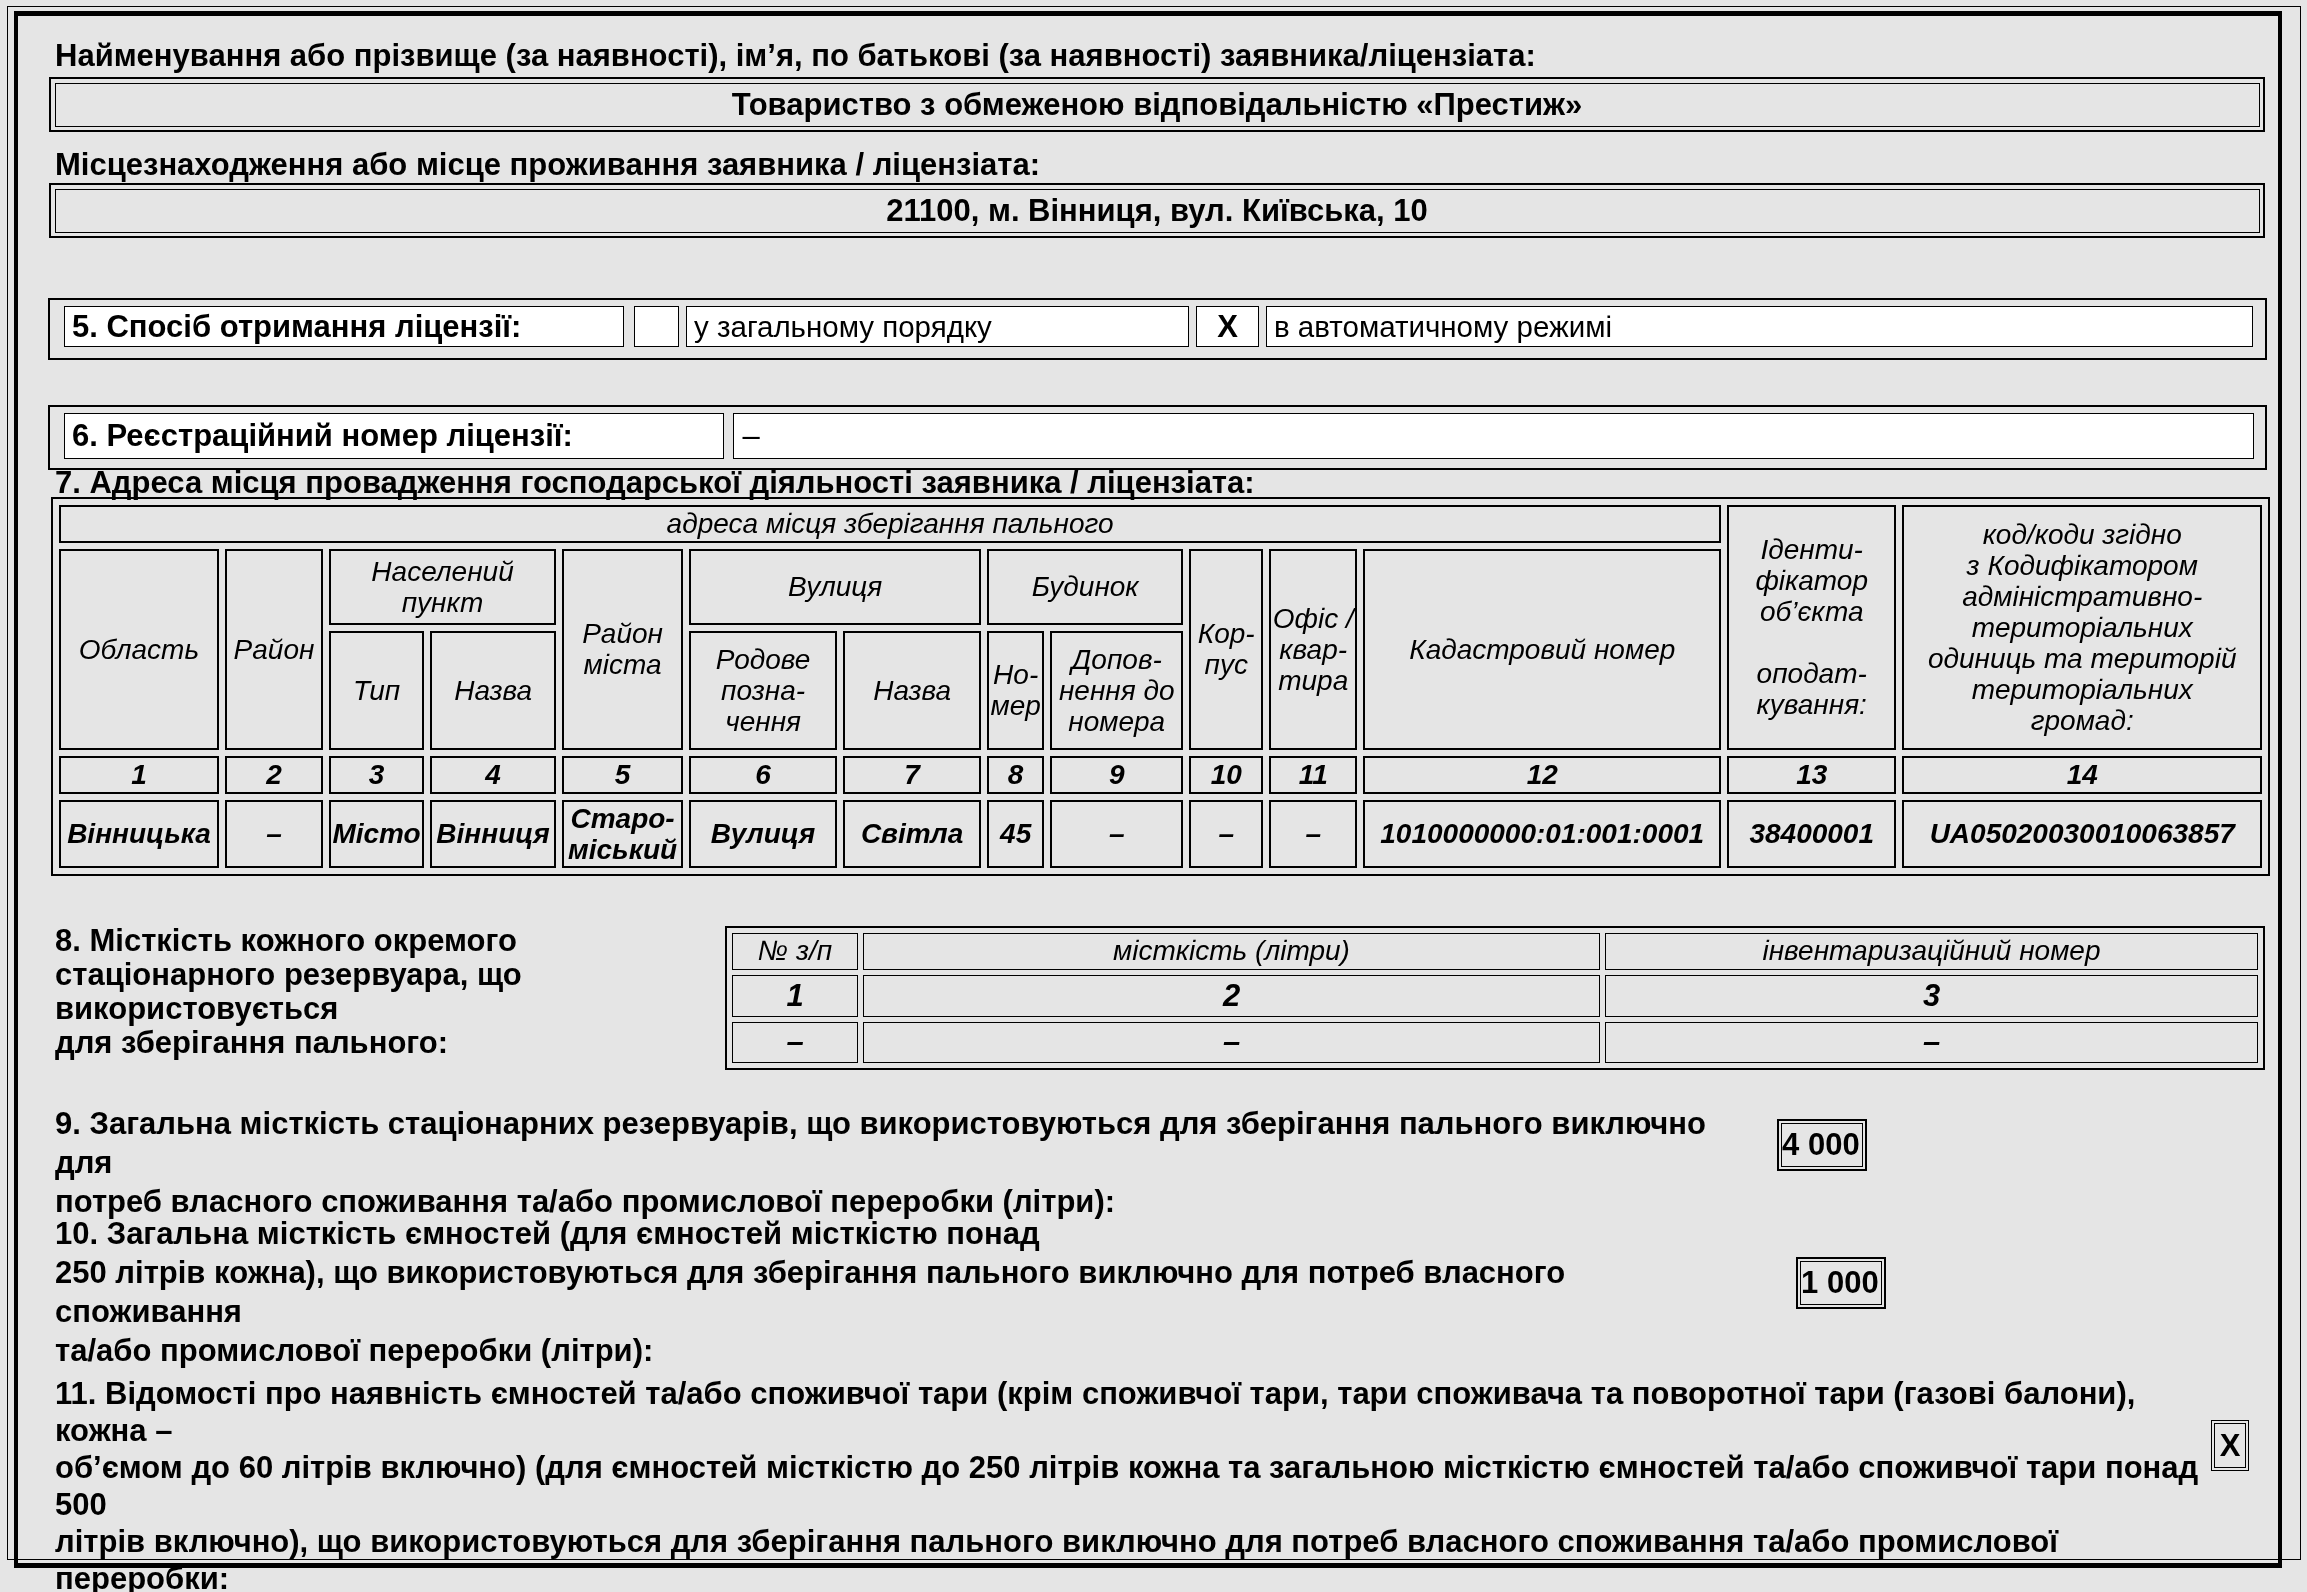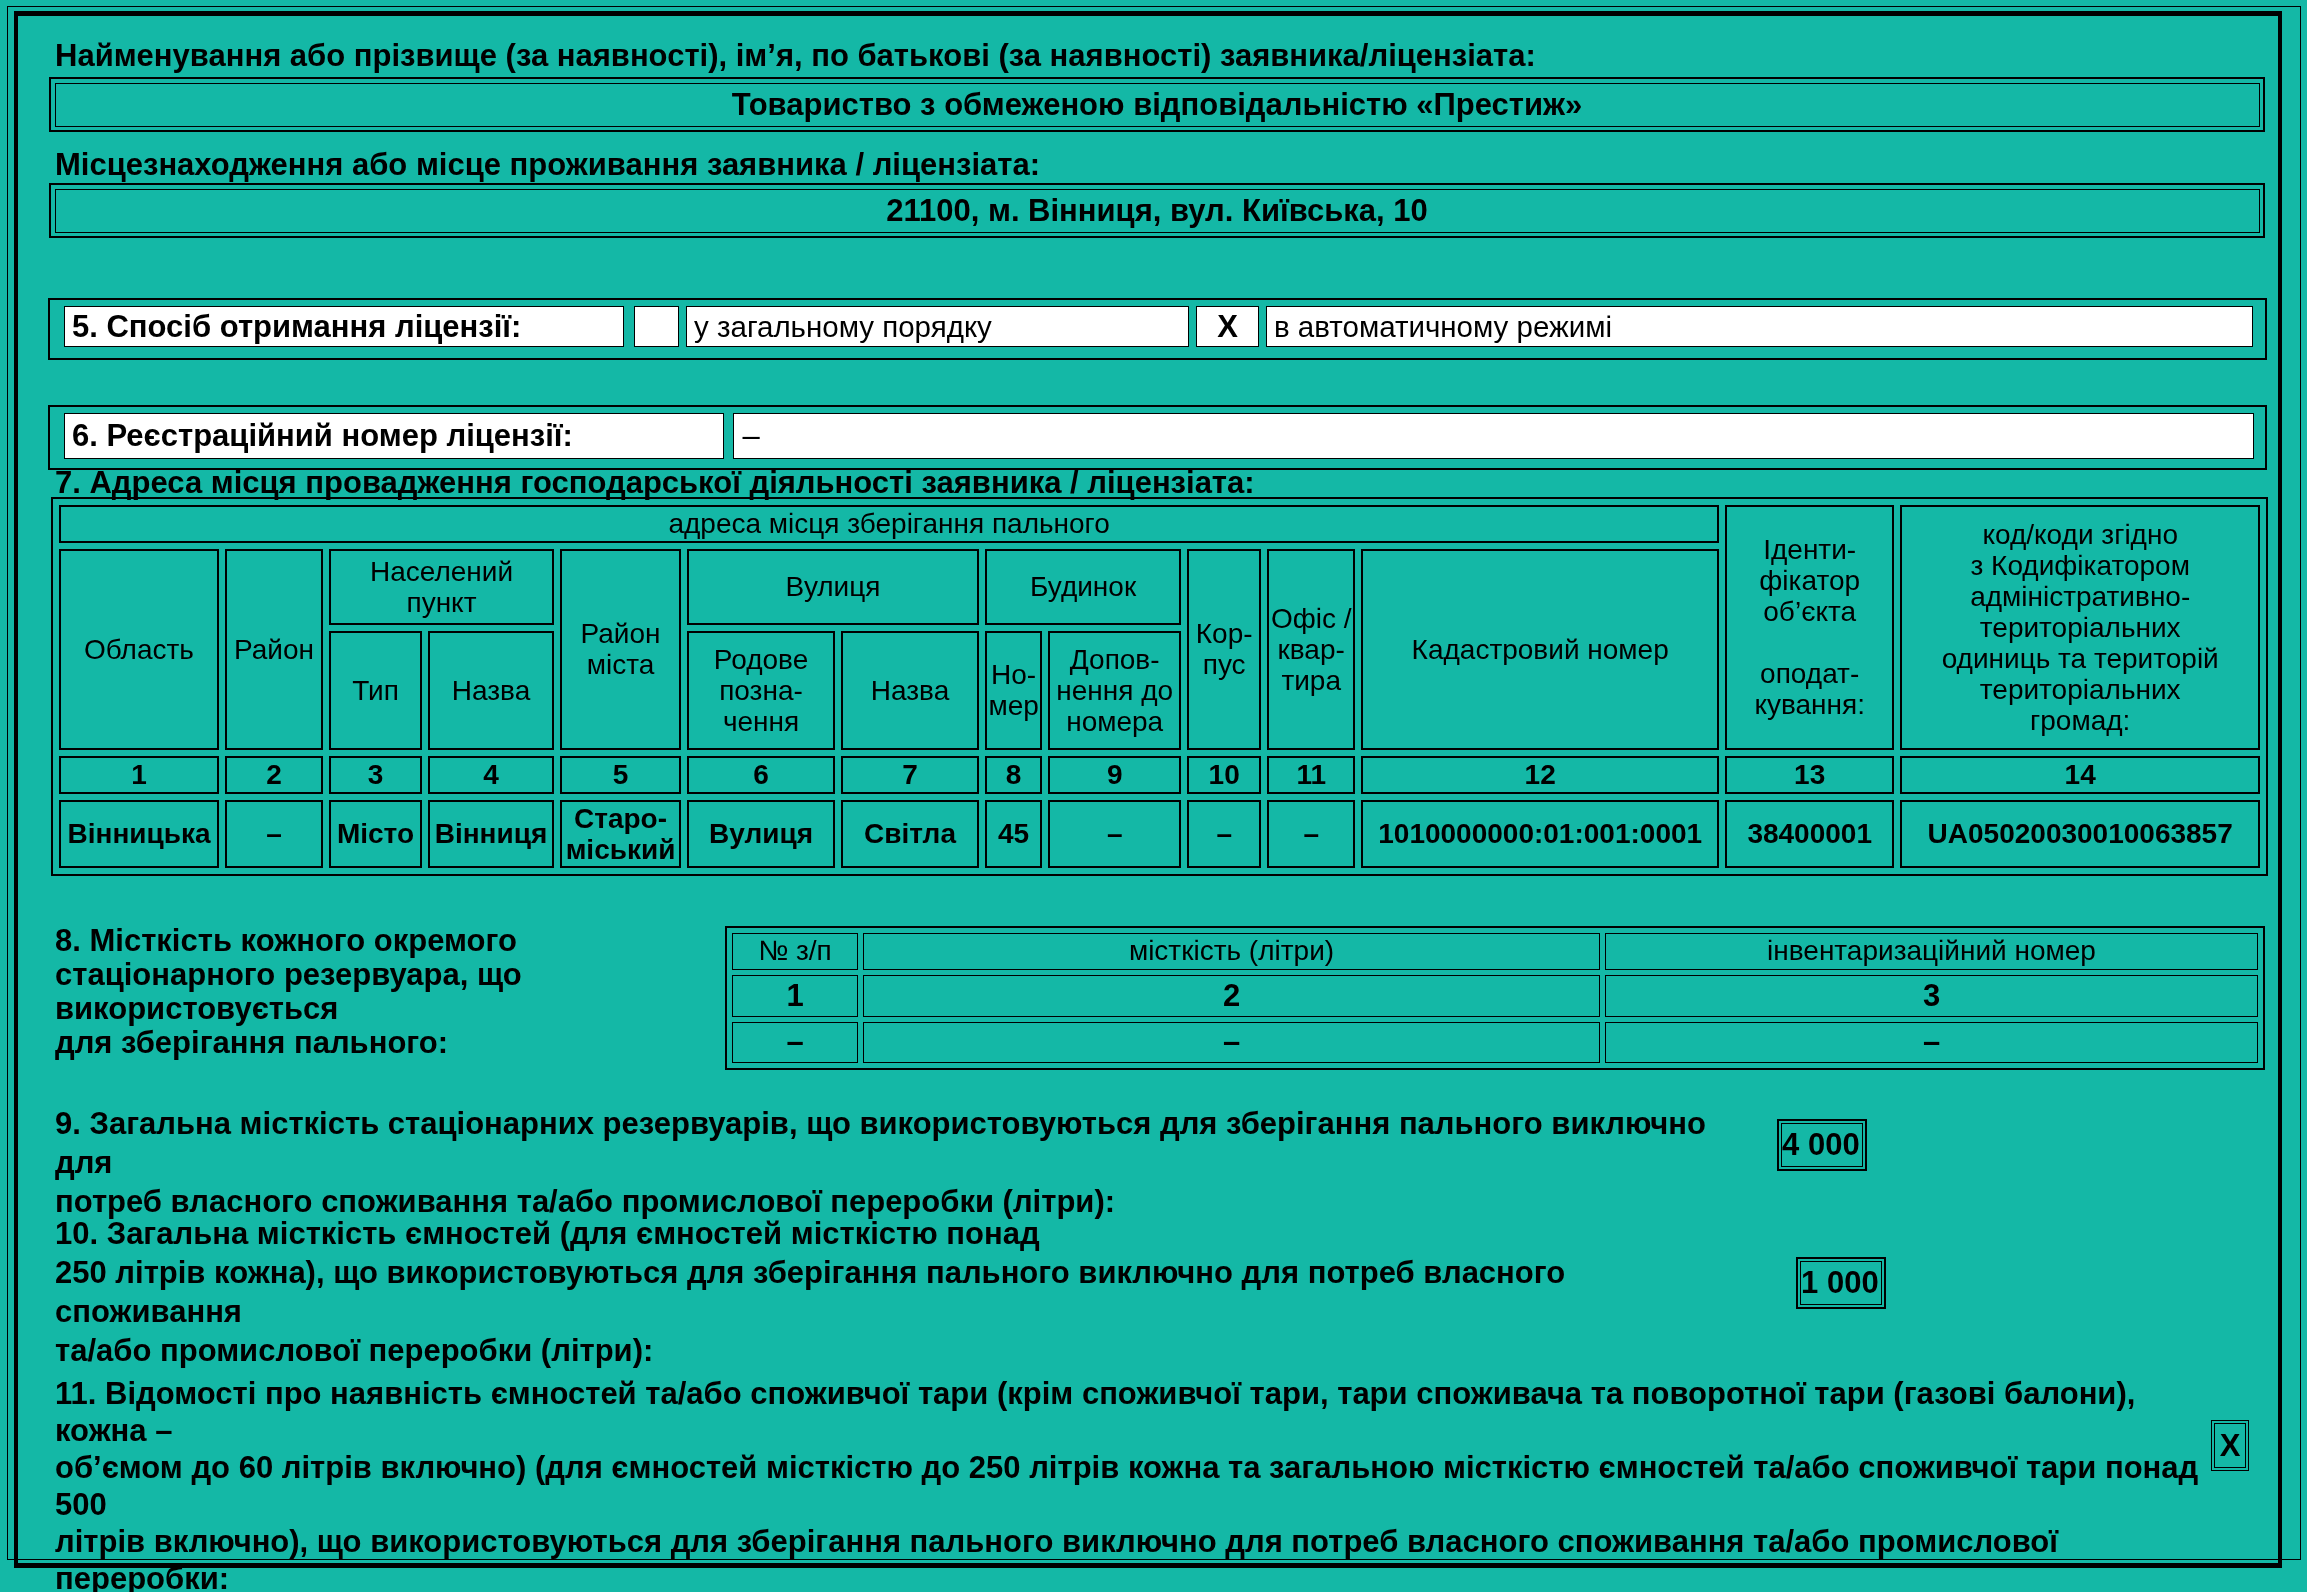--- a/index.html
+++ b/index.html
@@ -1,21 +1,21 @@
 <!DOCTYPE html>
 <html style="font-size:11.2px"><head>
 <meta charset="utf-8">
 <style>
   * { box-sizing: border-box; margin: 0; padding: 0; }
   html,body { background:#888; }
   .page {
     position: relative;
     width: 2307px;
     height: 1592px;
-    background: #14b8a6;
+    background: #e5e5e5;
     color: #000;
     font-family: "Liberation Sans", sans-serif;
     font-size: 29.5px;
     overflow: hidden;
   }
   .frame-thin  { position:absolute; top:5.6px; left:7px; right:6.3px; bottom:32px; border:1.4px solid #000; }
   .frame-thick { position:absolute; top:11.2px; left:14px; right:25px; bottom:24px; border-style:solid; border-color:#000; border-width:5.6px 4.2px 5.6px 4.2px; }
 
   .abs { position:absolute; }
   .b   { font-weight:bold; }
@@ -29,21 +29,21 @@
   .dbox .in.center { justify-content:center; }
   .boxval { font-size:31px; font-weight:bold; }
 
   
   .rowbox { position:absolute; border:2.8px solid #000; }
   .cell { position:absolute; border:1.4px solid #000; display:flex; align-items:center; background:#fff; }
   .cell.pad { padding-left:7px; }
   .cell.center { justify-content:center; }
 
   
-  table { border-collapse:separate; }
+  table { border-collapse:separate;font-style:italic; }
   .t7 { position:absolute; left:51px; top:497px; border:2.8px solid #000; border-spacing:6.3px; table-layout:fixed; }
   .t7 td { border:2.1px solid #000; text-align:center; vertical-align:middle; font-size:28px; line-height:31px; white-space:pre-line; padding:1.4px; }
   .t7 .h-top td:first-child { height:35px; }
   .t7 tr.h1 > td { height:76px; }
   .t7 tr.h2 > td { height:119px; }
   .t7 tr.num > td { height:31px; font-weight:bold; }
   .t7 tr.val > td { height:67px; font-weight:bold; font-size:28px; }
 
   
   .t8 { position:absolute; left:725px; top:926px; border:2.1px solid #000; border-spacing:5.6px; table-layout:fixed; }

